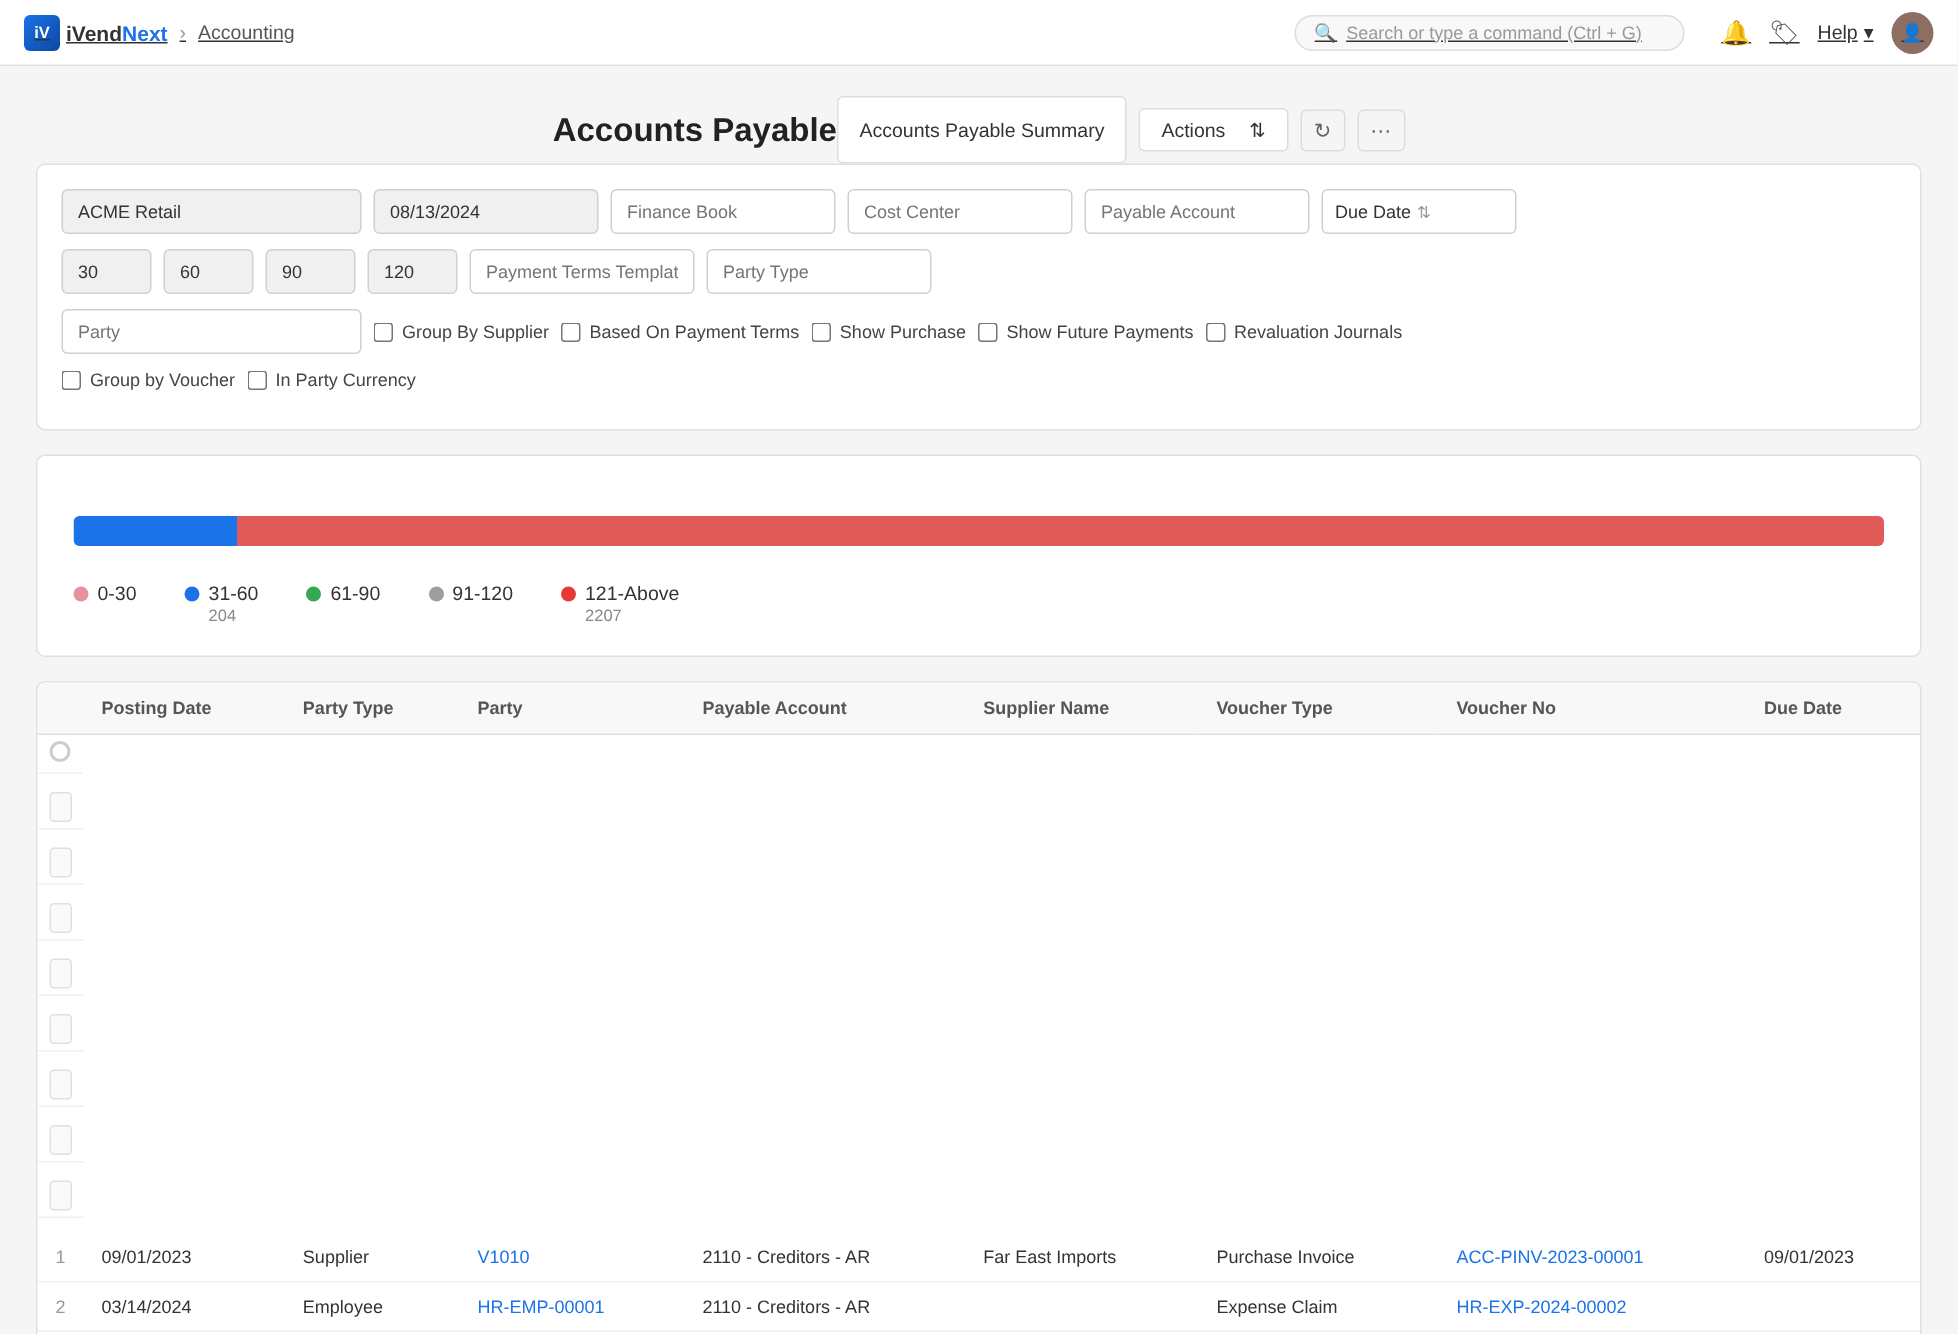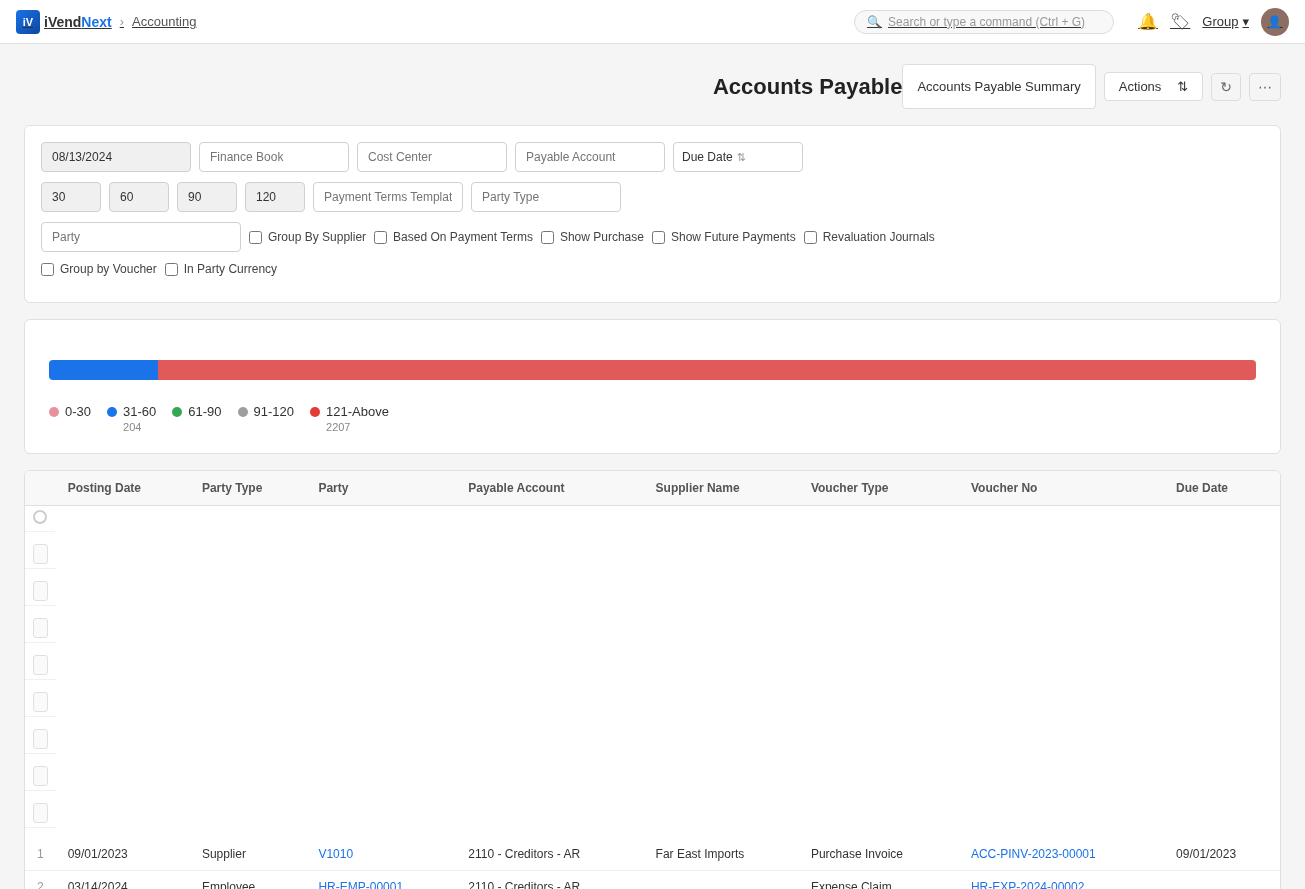--- a/index.html
+++ b/index.html
@@ -21,21 +21,21 @@
     }
     .navbar-right { display: flex; align-items: center; gap: 12px; margin-left: 16px; }
     .navbar-icon { font-size: 16px; color: #555; cursor: pointer; }
     .help-btn { display: flex; align-items: center; gap: 4px; cursor: pointer; font-size: 13px; color: #333; }
     .avatar { width: 28px; height: 28px; border-radius: 50%; background: #8d6e63; display: flex; align-items: center; justify-content: center; color: white; font-size: 12px; overflow: hidden; }
 
     
     .main { padding: 20px 24px; }
 
     
-    .page-header { display: flex; align-items: center; justify-content: flex-end; margin-bottom: 16px; }
+    .page-header { display: flex; align-items: center; justify-content: center; }
     .page-title { font-size: 22px; font-weight: 700; color: #222; }
     .page-actions { display: flex; align-items: center; gap: 8px; }
     .btn-summary { background: #fff; border: 1px solid #ddd; border-radius: 4px; padding: 14px 14px; font-size: 13px; cursor: pointer; color: #333; }
     .btn-actions { background: #fff; border: 1px solid #ddd; border-radius: 4px; padding: 6px 14px; font-size: 13px; cursor: pointer; color: #333; display: flex; align-items: center; gap: 16px; }
     .btn-icon { background: none; border: 1px solid #ddd; border-radius: 4px; padding: 5px 8px; cursor: pointer; font-size: 14px; color: #666; }
 
     
     .filter-section { background: #fff; border: 1px solid #e0e0e0; border-radius: 6px; padding: 16px; margin-bottom: 16px; }
     .filter-row { display: flex; align-items: center; gap: 8px; margin-bottom: 10px; flex-wrap: wrap; }
     .filter-input {
@@ -49,21 +49,21 @@
     .filter-input-xs { width: 60px; }
 
     .checkbox-group { display: flex; align-items: center; gap: 6px; font-size: 12px; color: #444; }
     .checkbox-group input[type=checkbox] { width: 13px; height: 13px; accent-color: #1a73e8; }
 
     
     .chart-section { background: #fff; border: 1px solid #e0e0e0; border-radius: 6px; padding: 20px 24px; margin-bottom: 16px; }
     .chart-bar-container { margin: 20px 0; }
     .chart-bar { display: flex; height: 20px; border-radius: 4px; overflow: hidden; width: 100%; }
     .bar-segment { height: 100%; }
-    .legend { display: flex; gap: 16px; margin-top: 24px; flex-wrap: wrap; }
+    .legend { display: flex; gap: 32px; margin-top: 24px; flex-wrap: wrap; }
     .legend-item { display: flex; flex-direction: column; align-items: flex-start; gap: 2px; }
     .legend-label { display: flex; align-items: center; gap: 6px; font-size: 13px; color: #333; }
     .legend-dot { width: 10px; height: 10px; border-radius: 50%; }
     .legend-value { font-size: 11px; color: #888; margin-left: 16px; }
 
     
     .table-section { background: #fff; border: 1px solid #e0e0e0; border-radius: 6px; overflow: hidden; }
     .data-table { width: 100%; border-collapse: collapse; font-size: 12px; }
     .data-table thead tr { background: #f8f8f8; }
     .data-table th {
@@ -89,21 +89,21 @@
   <span class="nav-sep">›</span>
   <span class="nav-accounting">Accounting</span>
   <div class="navbar-search">
     <span>🔍</span>
     <span style="font-size:12px; color:#999;">Search or type a command (Ctrl + G)</span>
   </div>
   <div class="navbar-right">
     <span class="navbar-icon">🔔</span>
     <span class="navbar-icon">🏷</span>
     <div class="help-btn">
-      <span>Group</span>
+      <span>Help</span>
       <span>▾</span>
     </div>
     <div class="avatar">
       <span>👤</span>
     </div>
   </div>
 </nav>
 
 <div class="main">
 
@@ -116,20 +116,21 @@
         <span>⇅</span>
       </button>
       <button class="btn-icon">↻</button>
       <button class="btn-icon">⋯</button>
     </div>
   </div>
 
   <div class="filter-section">
 
     <div class="filter-row">
+      <input class="filter-input filter-input-lg filled" type="text" value="ACME Retail" style="">
       <input class="filter-input filter-input-md filled" type="text" value="08/13/2024" style="">
       <input class="filter-input filter-input-md placeholder" type="text" placeholder="Finance Book" style="">
       <input class="filter-input filter-input-md placeholder" type="text" placeholder="Cost Center" style="">
       <input class="filter-input filter-input-md placeholder" type="text" placeholder="Payable Account" style="">
       <div style="display:flex; align-items:center; border:1px solid #d0d0d0; border-radius:4px; background:#fff; height:30px; padding: 0 8px; gap:4px; min-width:130px;">
         <span style="font-size:12px;color:#333;">Due Date</span>
         <span style="font-size:11px;color:#999;">⇅</span>
       </div>
     </div>
 

